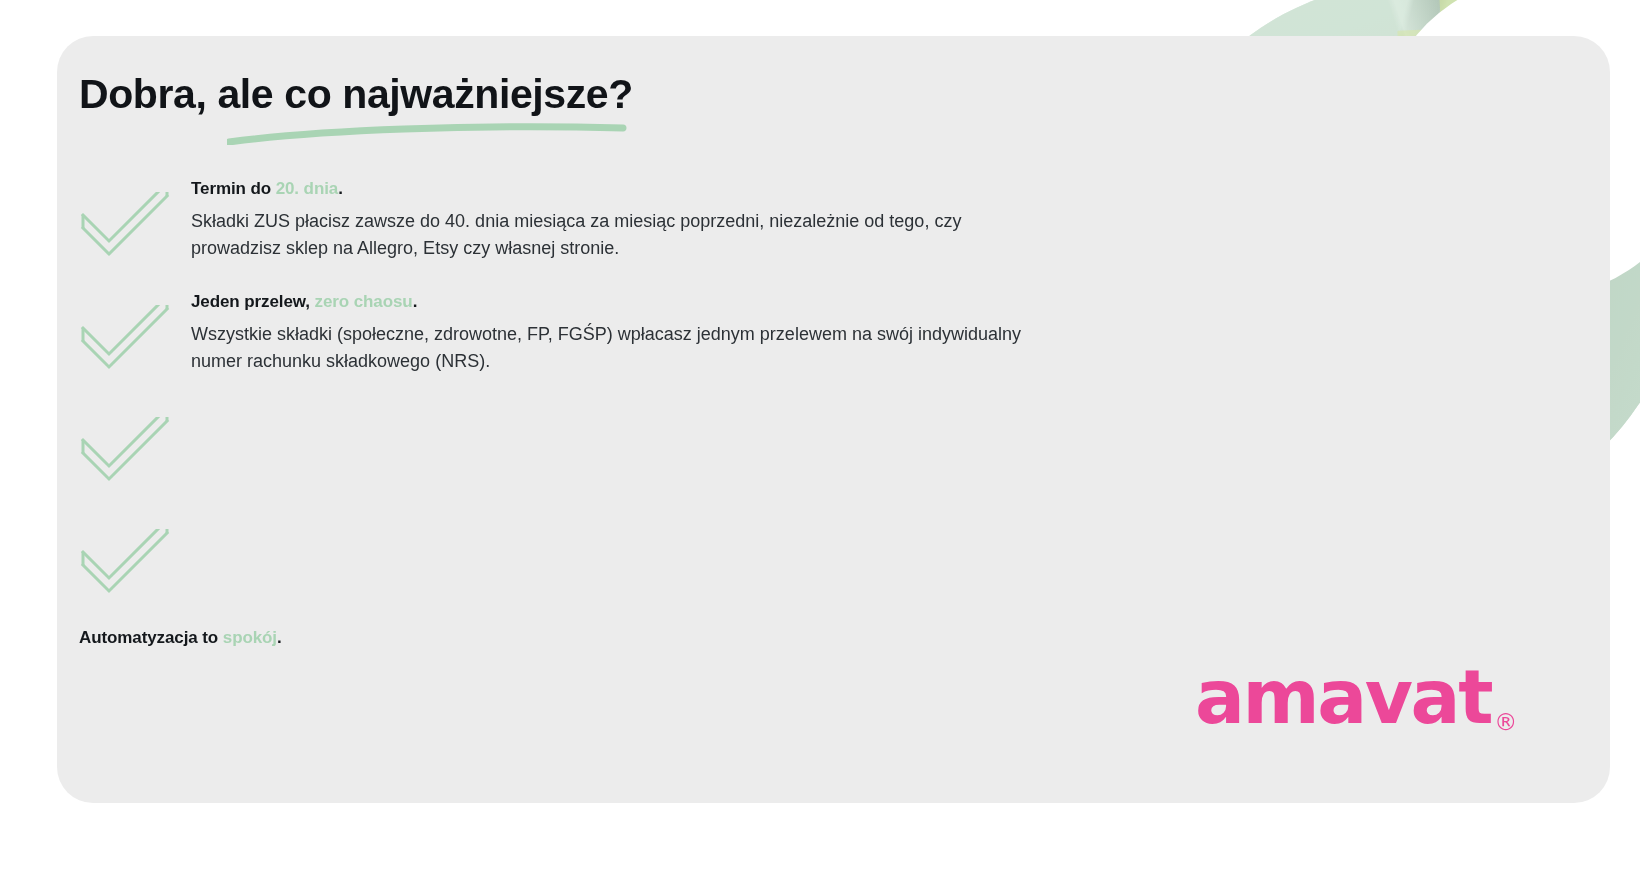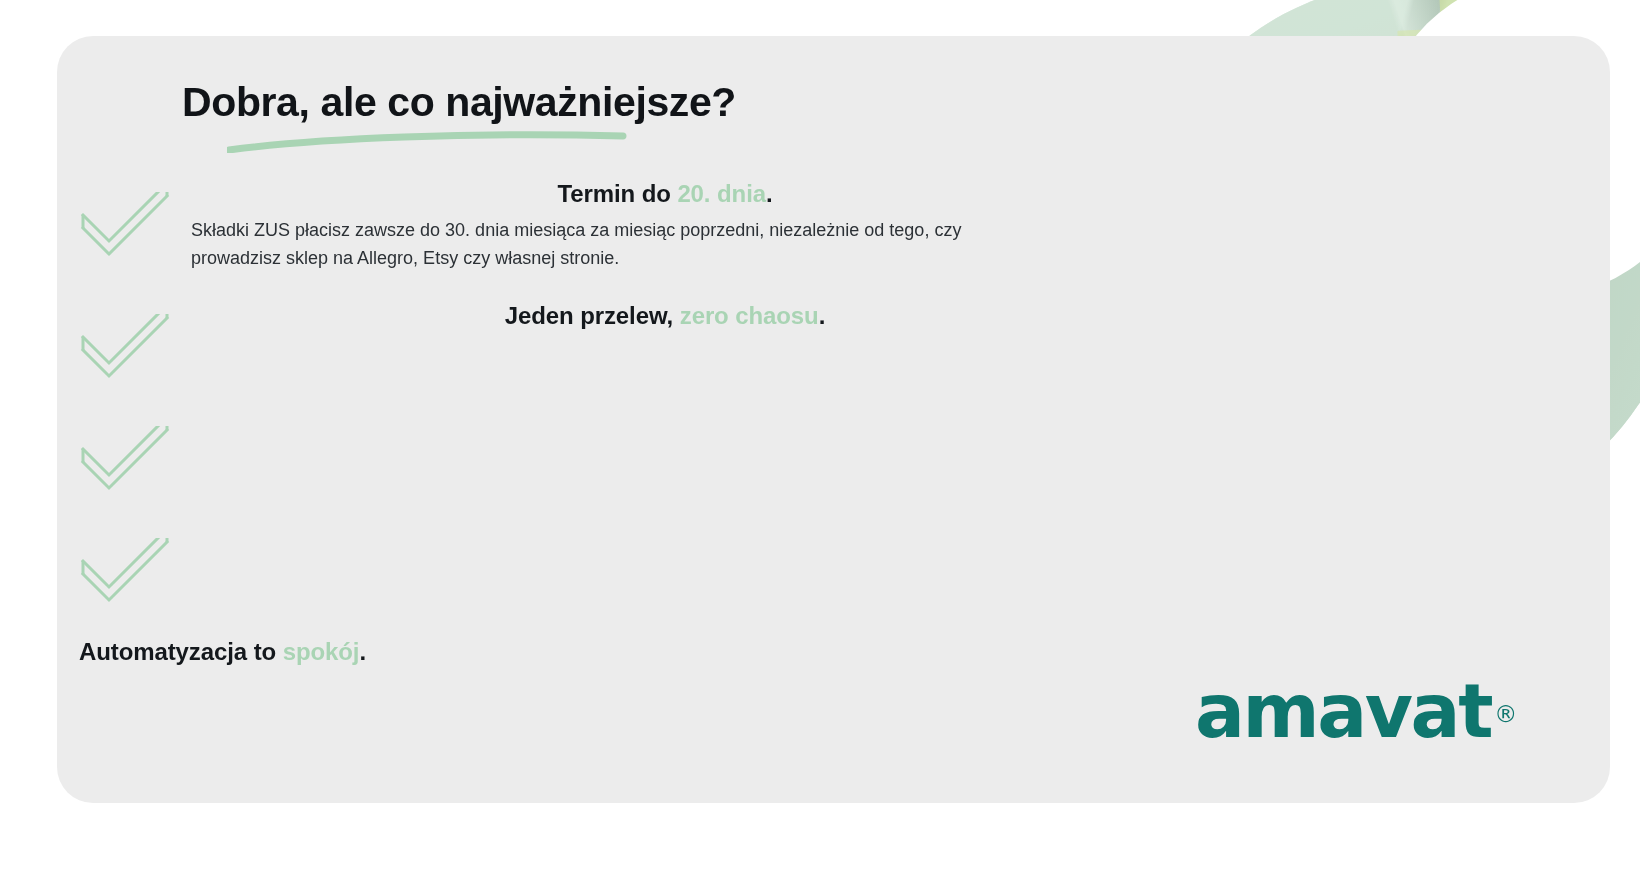--- a/index.html
+++ b/index.html
@@ -74,23 +74,22 @@
     position:absolute;
     left:57px; top:36px;
     width:1553px; height:767px;
     background:#ececec;
     border-radius:36px;
   }
 
   
   .heading-block{
     position:absolute;
-    left:79px; top:80px;
+    left:79px; top:72px;
     width:760px;
-    text-align:center;
   }
   .heading{
     font-size:41px;
     font-weight:bold;
     color:#111418;
     letter-spacing:-.4px;
     line-height:1.1;
     white-space:nowrap;
   }
   .underline-svg{
@@ -113,44 +112,43 @@
     min-height:84px;
   }
   .item:last-child{ margin-bottom:0;flex-direction:column; }
   .check{
     flex:0 0 112px;
     padding-top:14px;
   }
   .check svg{ display:block; }
   .item-text{ flex:1 1 auto; padding-top:0; }
   .item-title{
-    font-size:24px;
+    font-size:17px;
     font-weight:bold;
     color:#14181c;
     line-height:1.35;
     margin-bottom:7px;
     letter-spacing:-.1px;
-    text-align:center;
   }
   .accent{ color:#a9d4b4; }
   .item-body{
     font-size:18px;
     color:#2c3136;
     line-height:1.52;
     font-weight:400;
     max-width:860px;
   }
 
   
   .logo{
     position:absolute;
-    left:1195px; top:674px;
+    left:1195px; top:660px;
     display:flex;
-    align-items:center;
-    color:#0f766e;
+    align-items:flex-end;
+    color:#ec4899;
   }
   .logo-word{
     font-size:74px;
     font-weight:bold;
     letter-spacing:-2.4px;
     line-height:1;
     font-family:"DejaVu Sans", sans-serif;
   }
   .logo-reg{
     font-size:23px;
@@ -195,35 +193,36 @@
     <div class="check">
       <svg width="92" height="68" viewBox="0 0 92 68">
         <path d="M4 36 L30 62 L88 4" fill="none" stroke="#a9d4b4" stroke-width="3" stroke-linecap="square" stroke-linejoin="miter"></path>
         <path d="M4 36 L30 62 L88 4" fill="none" stroke="#a9d4b4" stroke-width="3" stroke-linecap="square" transform="translate(0,-13)"></path>
         <path d="M4 36 L4 23" stroke="#a9d4b4" stroke-width="3"></path>
         <path d="M88 4 L88 -9" stroke="#a9d4b4" stroke-width="3"></path>
       </svg>
     </div>
     <div class="item-text">
       <div class="item-title"><span>Termin do </span><span class="accent">20. dnia</span><span>.</span></div>
-      <div class="item-body">Składki ZUS płacisz zawsze do 30. dnia miesiąca za miesiąc poprzedni, niezależnie od tego, czy prowadzisz sklep na Allegro, Etsy czy własnej stronie.</div>
+      <div class="item-body">Składki ZUS płacisz zawsze do 40. dnia miesiąca za miesiąc poprzedni, niezależnie od tego, czy prowadzisz sklep na Allegro, Etsy czy własnej stronie.</div>
     </div>
   </div>
 
   <div class="item">
     <div class="check">
       <svg width="92" height="68" viewBox="0 0 92 68">
         <path d="M4 36 L30 62 L88 4" fill="none" stroke="#a9d4b4" stroke-width="3" stroke-linecap="square" stroke-linejoin="miter"></path>
         <path d="M4 36 L30 62 L88 4" fill="none" stroke="#a9d4b4" stroke-width="3" stroke-linecap="square" transform="translate(0,-13)"></path>
         <path d="M4 36 L4 23" stroke="#a9d4b4" stroke-width="3"></path>
         <path d="M88 4 L88 -9" stroke="#a9d4b4" stroke-width="3"></path>
       </svg>
     </div>
     <div class="item-text">
       <div class="item-title"><span>Jeden przelew, </span><span class="accent">zero chaosu</span><span>.</span></div>
+      <div class="item-body">Wszystkie składki (społeczne, zdrowotne, FP, FGŚP) wpłacasz jednym przelewem na swój indywidualny numer rachunku składkowego (NRS).</div>
     </div>
   </div>
 
   <div class="item">
     <div class="check">
       <svg width="92" height="68" viewBox="0 0 92 68">
         <path d="M4 36 L30 62 L88 4" fill="none" stroke="#a9d4b4" stroke-width="3" stroke-linecap="square" stroke-linejoin="miter"></path>
         <path d="M4 36 L30 62 L88 4" fill="none" stroke="#a9d4b4" stroke-width="3" stroke-linecap="square" transform="translate(0,-13)"></path>
         <path d="M4 36 L4 23" stroke="#a9d4b4" stroke-width="3"></path>
         <path d="M88 4 L88 -9" stroke="#a9d4b4" stroke-width="3"></path>

